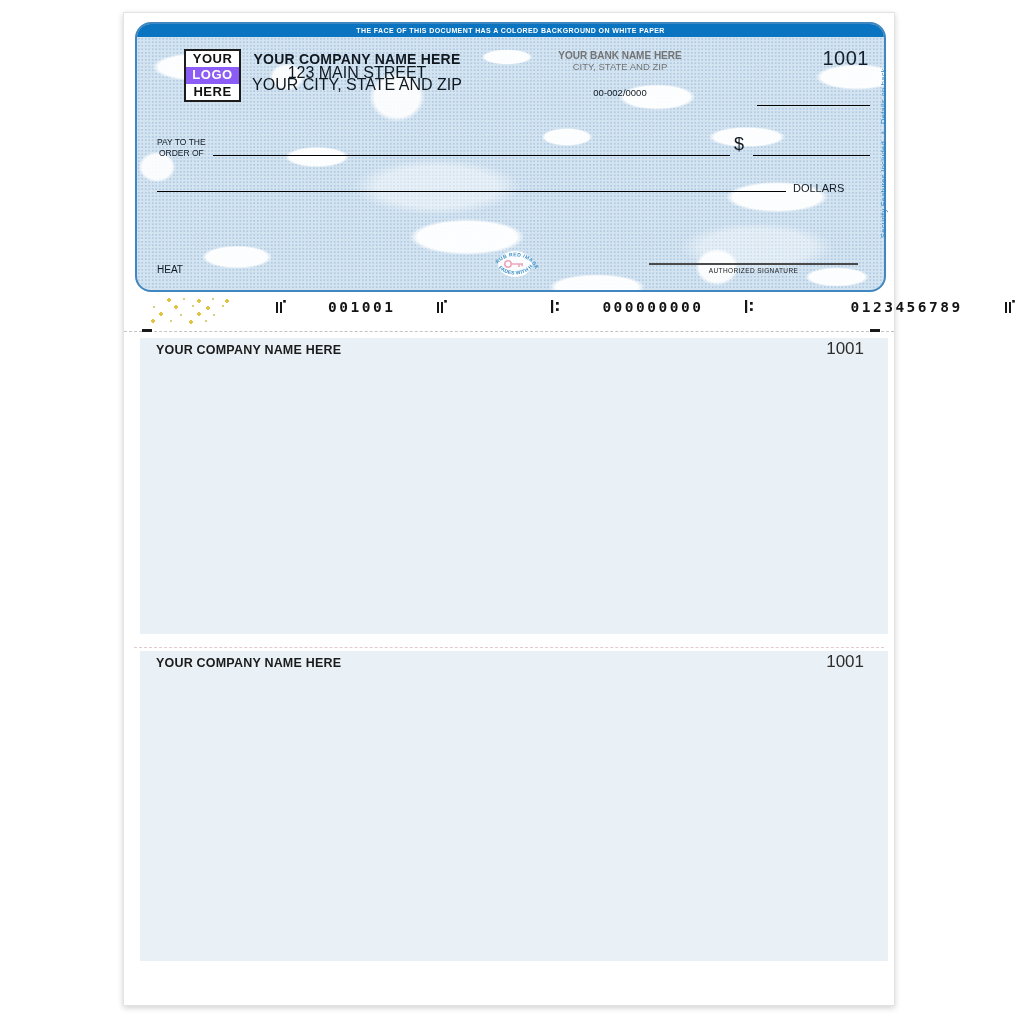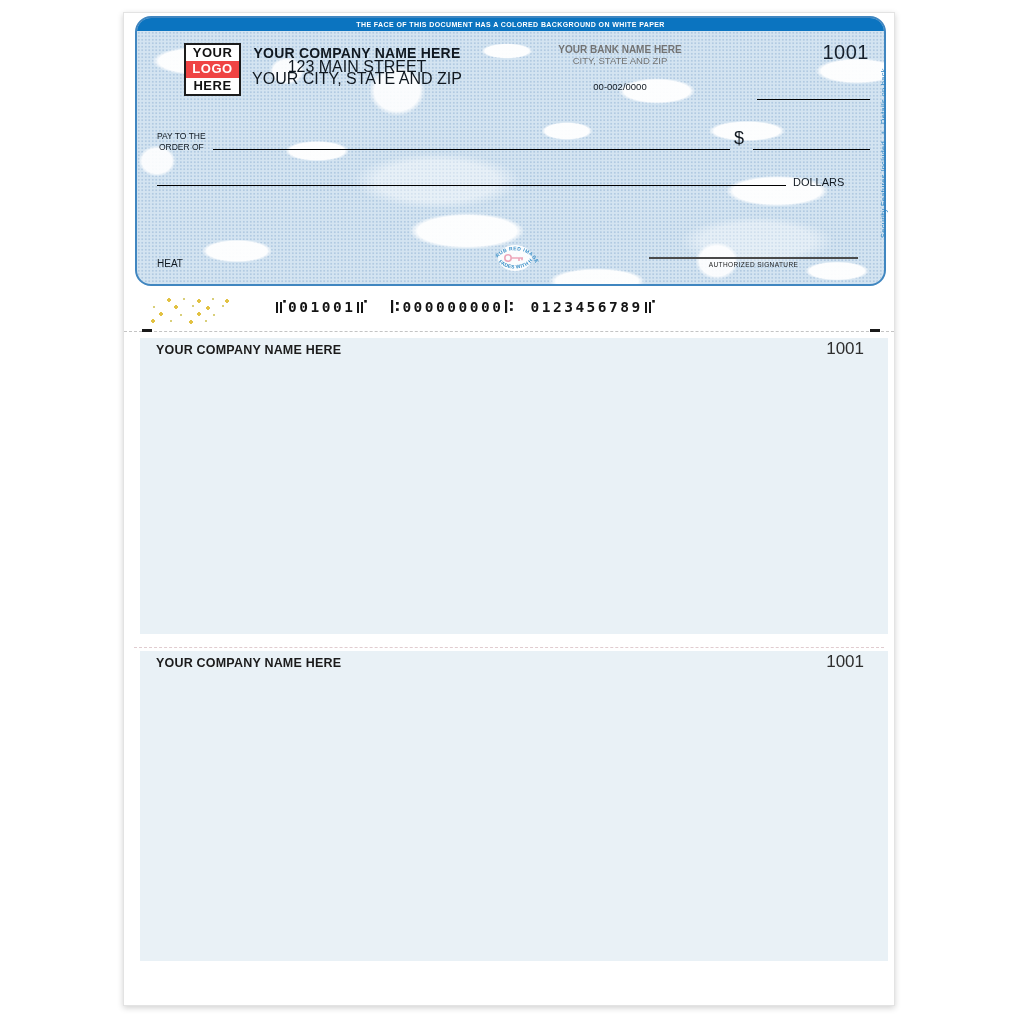--- a/index.html
+++ b/index.html
@@ -6,21 +6,21 @@
   html,body { width:1024px; height:1024px; background:#ffffff; font-family:"Liberation Sans", sans-serif; }
 
   .page {
     position:absolute; left:123px; top:12px; width:772px; height:994px;
     background:#ffffff; border:1px solid #e3e3e3;
     box-shadow:0 2px 6px rgba(0,0,0,.18);
   }
 
   
   .check {
-    position:absolute; left:11px; top:3px; width:751px; height:270px;
+    position:absolute; left:11px; top:9px; width:751px; height:270px;
     border:2px solid #4086c0; border-radius:16px; overflow:hidden;
     background:#d4e4f1;
   }
   .marble-dots {
     position:absolute; left:0; top:13px; right:0; bottom:0;
     background-image:radial-gradient(circle, rgba(148,180,212,.55) .7px, rgba(0,0,0,0) 1.1px);
     background-size:3.5px 3.5px;
   }
   .marble-blobs {
     position:absolute; left:0; top:13px; right:0; bottom:0;
@@ -50,21 +50,21 @@
     font-size:7px; font-weight:bold; line-height:13px; letter-spacing:.4px;
   }
   .abs { position:absolute; }
 
   .logo-box {
     left:47px; top:25px; width:57px; height:53px;
     border:2px solid #1c1c1c; background:#ffffff;
     display:flex; flex-direction:column; text-align:center;
   }
   .logo-box div { flex:1; font-weight:bold; font-size:13px; line-height:16px; letter-spacing:.5px; color:#111; }
-  .logo-box .logo-mid { background:#ef4444; color:#ffffff; }
+  .logo-box .logo-mid { background:#8b5cf6; color:#ffffff; }
 
   .company-block { left:95px; top:27px; width:250px; text-align:center; color:#101820; }
   .company-name { font-size:14px; font-weight:bold; letter-spacing:.2px; }
   .company-addr { font-size:16px; line-height:12px; }
 
   .bank-block { left:403px; top:26px; width:160px; text-align:center; color:#737373; }
   .bank-name { font-size:10px; font-weight:bold; }
   .bank-addr { font-size:9.5px; }
   .bank-fraction { left:403px; top:63px; width:160px; text-align:center; font-size:9.5px; color:#101820; }
 
@@ -94,21 +94,21 @@
     display:flex; align-items:center;
   }
   .side-note .seg { margin:3px 0; white-space:nowrap; }
   .side-note svg { margin:4px 0; transform:rotate(90deg); }
 
   
   .micr-row {
     position:absolute; left:150px; top:285px; height:17px;
     display:flex; align-items:center;
     font-family:"DejaVu Sans Mono", monospace; font-size:14.5px; font-weight:bold;
-    letter-spacing:2.5px; color:#151515;
+    letter-spacing:2.5px; color:#151515;gap:40px;
   }
   .micr-sym { margin:0 2px; }
   .micr-gap-lg { width:20px; } .micr-gap-sm { width:14px; }
 
   .security-dots {
     position:absolute; left:25px; top:281px; width:95px; height:32px;
     background-image:
       radial-gradient(circle 1.7px at 20px 6px,  #e2c243 97%, rgba(0,0,0,0)),
       radial-gradient(circle 1.5px at 35px 5px,  #d9cf7a 97%, rgba(0,0,0,0)),
       radial-gradient(circle 1.7px at 50px 7px,  #e2c243 97%, rgba(0,0,0,0)),

